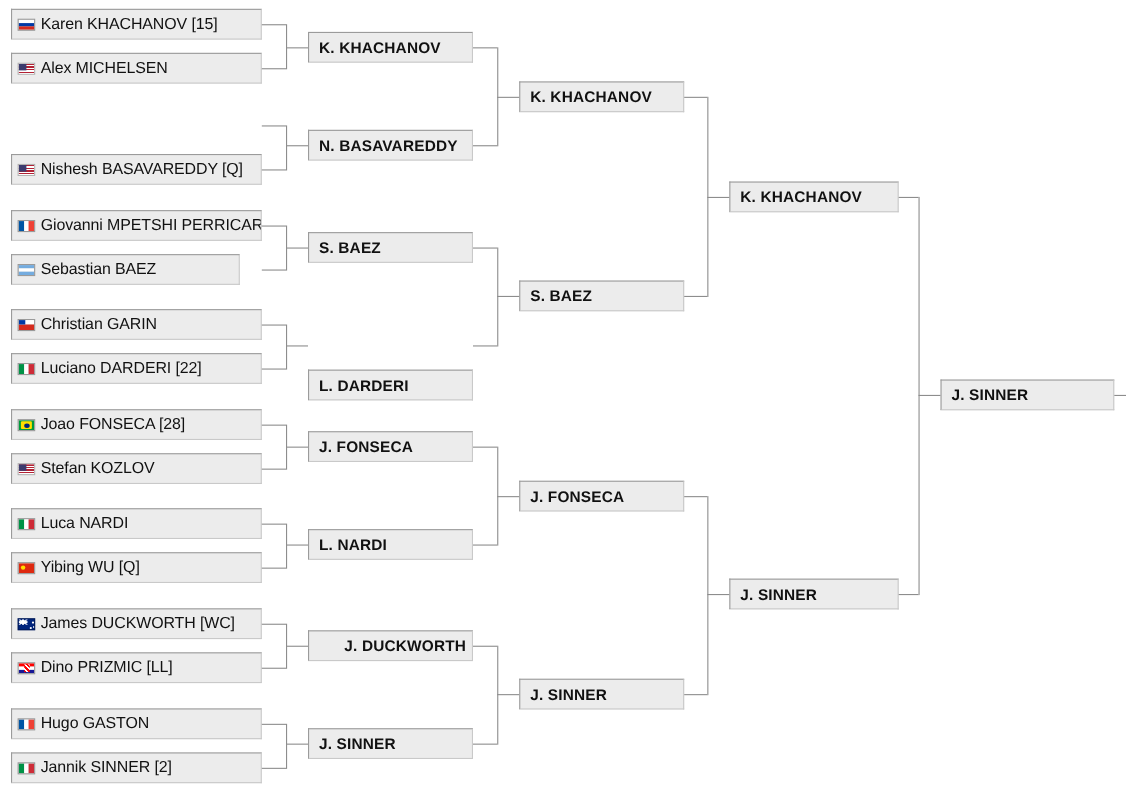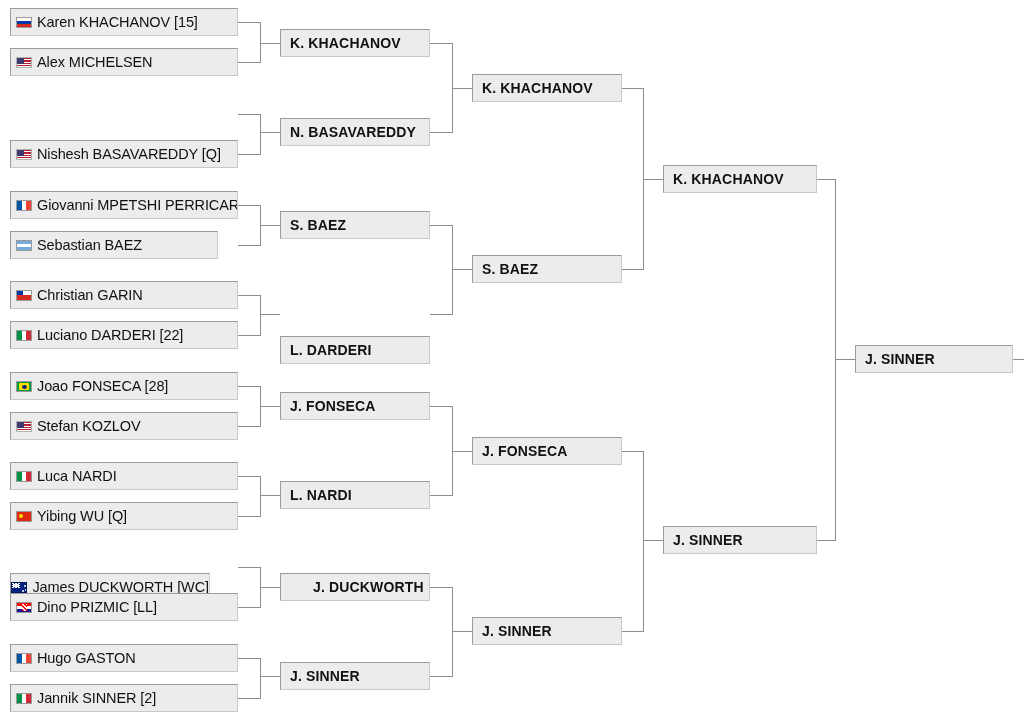--- a/index.html
+++ b/index.html
@@ -202,21 +202,21 @@
     <span class="nm">Luca NARDI</span>
   </div>
   <div class="box r1" style="left:10px; top:502px; width:228px;">
     <span class="flag f-chn">
         <i style="position:absolute;inset:0;background:#de2910"></i>
         <i style="position:absolute;left:2px;top:2px;width:4px;height:4px;background:#ffde00;border-radius:50%"></i>
       </span>
     <span class="nm">Yibing WU [Q]</span>
   </div>
 
-  <div class="box r1" style="left:10px; top:573px; width:200px;justify-content:flex-end;">
+  <div class="box r1" style="left:10px; top:553px; width:228px;">
     <span class="flag f-aus">
         <span class="uj"></span>
         <span class="star" style="left:12px;top:2px"></span>
         <span class="star" style="left:10px;top:7px"></span>
         <span class="star" style="left:13px;top:6px"></span>
       </span>
     <span class="nm">James DUCKWORTH [WC]</span>
   </div>
   <div class="box r1" style="left:10px; top:593px; width:228px;">
     <span class="flag f-cro fl-stripe-h">

